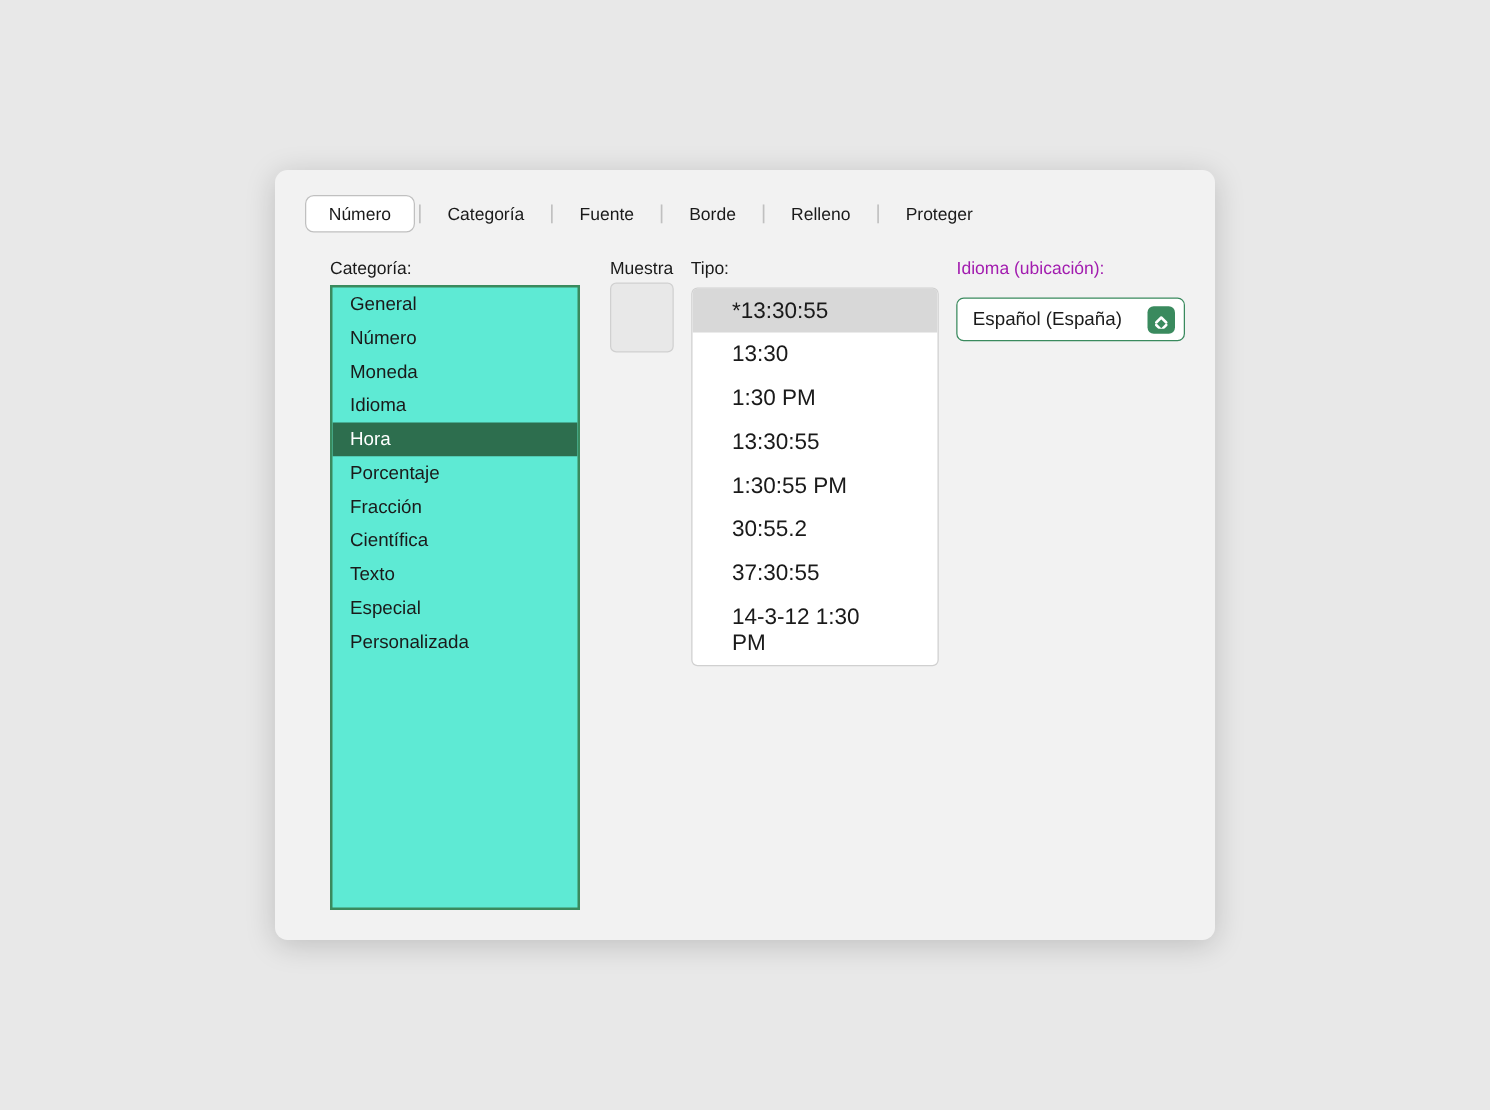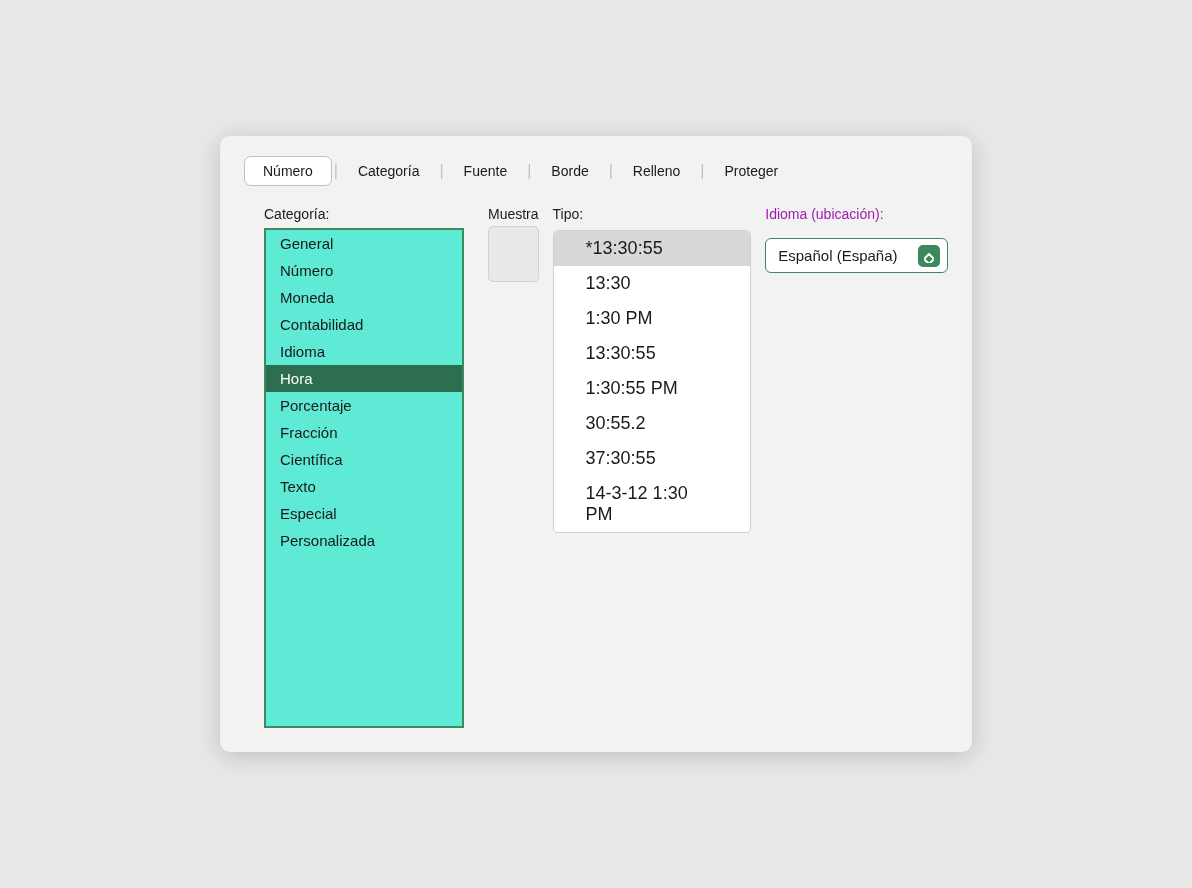--- a/index.html
+++ b/index.html
@@ -214,21 +214,20 @@
   </div>
 
   <div class="content">
 
     <div class="left-col">
       <div class="category-label">Categoría:</div>
       <div class="category-list">
         <div class="category-item">General</div>
         <div class="category-item">Número</div>
         <div class="category-item">Moneda</div>
-        <div class="category-item">Contabilidad</div>
         <div class="category-item">Idioma</div>
         <div class="category-item selected">Hora</div>
         <div class="category-item">Porcentaje</div>
         <div class="category-item">Fracción</div>
         <div class="category-item">Científica</div>
         <div class="category-item">Texto</div>
         <div class="category-item">Especial</div>
         <div class="category-item">Personalizada</div>
       </div>
     </div>

